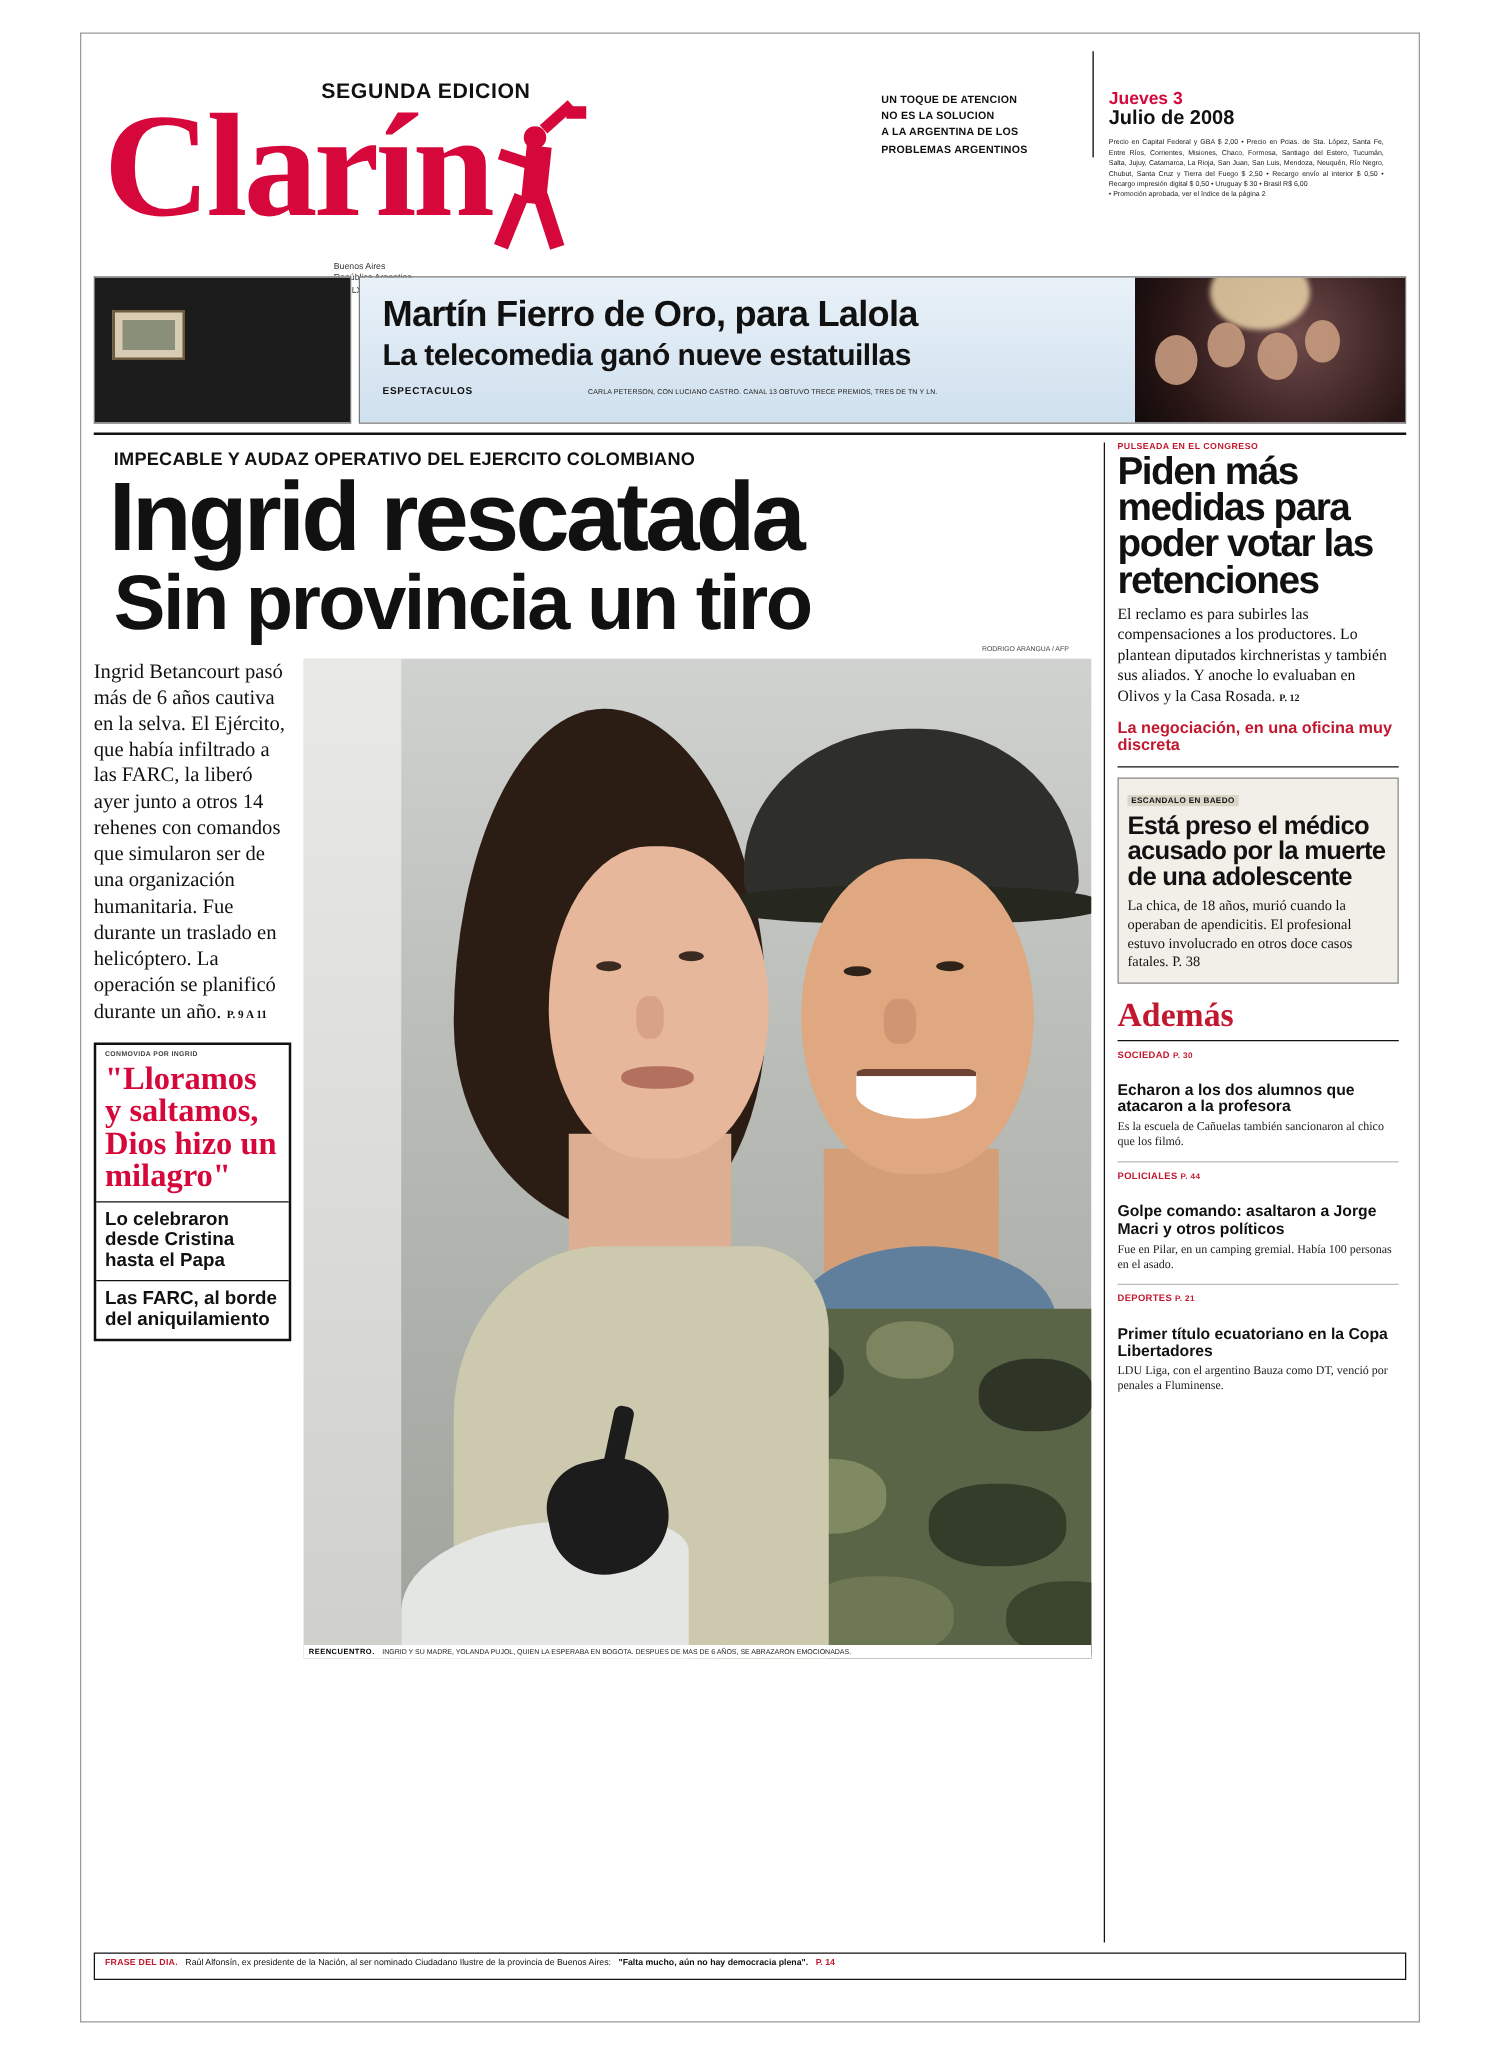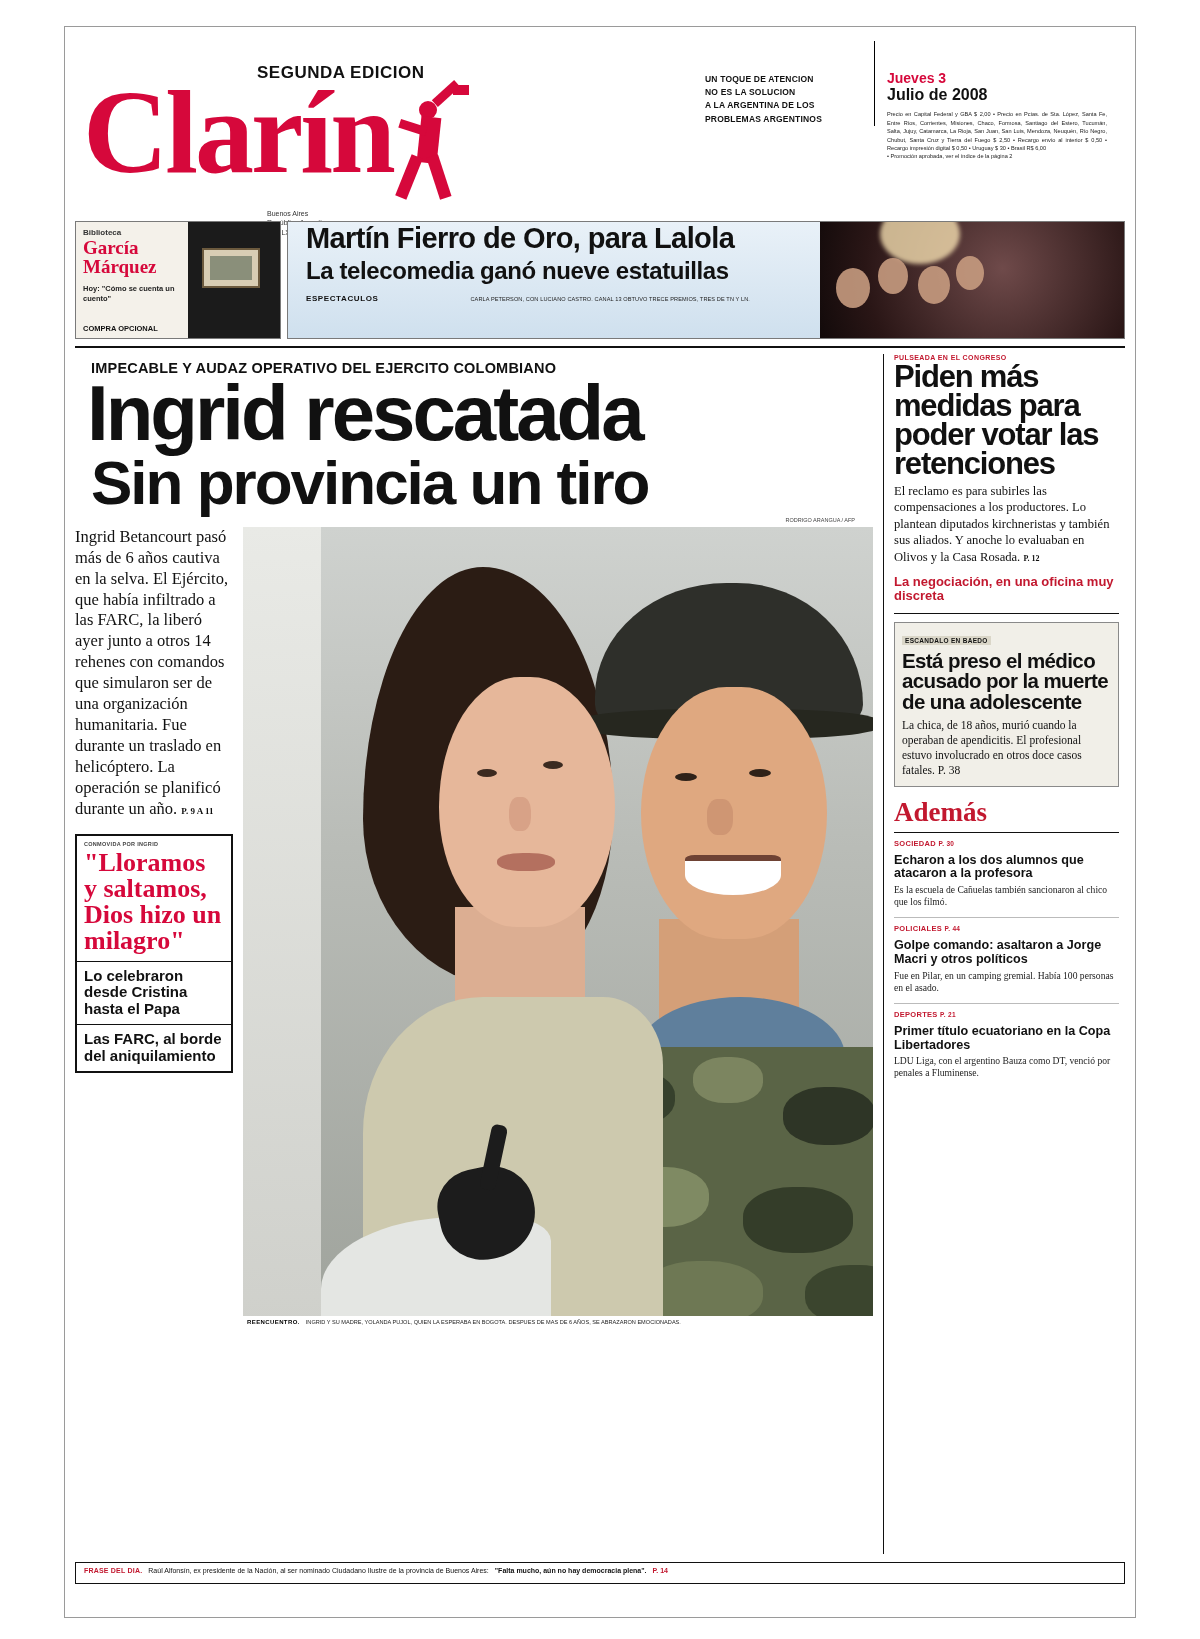--- a/index.html
+++ b/index.html
@@ -143,21 +143,21 @@
   .promo-img .frame:after {
     content: ""; position: absolute; left: 6px; top: 6px; right: 6px; bottom: 6px;
     background: #8a8f7a;
   }
 
   .ad-box {
     flex: 1; border: 1px solid #7a7a7a; position: relative; overflow: hidden;
     background: linear-gradient(180deg, #e9f1f8 0%, #cfe0ee 100%);
     display: flex;
   }
-  .ad-text { width: 532px; padding: 2px 0 0 18px; }
+  .ad-text { width: 620px; padding: 16px 0 0 18px; }
   .ad-title {
     font-family: "Liberation Sans", sans-serif;
     font-weight: bold; font-size: 29px; line-height: 1.02; color: #111;
     letter-spacing: -0.6px;
   }
   .ad-sub {
     font-weight: bold; font-size: 24px; line-height: 1.05; color: #111;
     margin-top: 4px; letter-spacing: -0.4px;
   }
   .ad-foot { display: flex; align-items: baseline; margin-top: 11px; }
@@ -361,21 +361,21 @@
     font-family: "Liberation Serif", serif;
     font-weight: bold; font-size: 27px; color: #c2182f; margin-top: 10px;
   }
   .ademas-rule { border-top: 1px solid #111; margin: 4px 0 6px 0; }
   .ad-item { margin-bottom: 9px; }
   .ad-item .sec {
     font-size: 7.5px; font-weight: bold; color: #c2182f; letter-spacing: .3px;
   }
   .ad-item .sec .pg { color: #c2182f; font-size: 6.5px; }
   .ad-item .ttl {
-    font-weight: bold; font-size: 12.6px; line-height: 1.08; margin-top: 6px; color: #111;
+    font-weight: bold; font-size: 12.6px; line-height: 1.08; margin-top: 18px; color: #111;
   }
   .ad-item .txt {
     font-family: "Liberation Serif", serif;
     font-size: 9.6px; line-height: 1.27; margin-top: 3px; color: #222;
   }
   .ad-item-rule { border-top: 1px solid #bbb; margin: 6px 0; }
 
   
   .footer {
     border: 1px solid #111; margin-top: 8px; padding: 4px 8px;
@@ -418,27 +418,20 @@
     <div class="mh-right">
       <div class="mh-date-day">Jueves 3</div>
       <div class="mh-date-rest">Julio de 2008</div>
       <div class="mh-prices">Precio en Capital Federal y GBA $ 2,00 • Precio en Pcias. de Sta. López, Santa Fe, Entre Ríos, Corrientes, Misiones, Chaco, Formosa, Santiago del Estero, Tucumán, Salta, Jujuy, Catamarca, La Rioja, San Juan, San Luis, Mendoza, Neuquén, Río Negro, Chubut, Santa Cruz y Tierra del Fuego $ 2,50 • Recargo envío al interior $ 0,50 • Recargo impresión digital $ 0,50 • Uruguay $ 30 • Brasil R$ 6,00</div>
       <div class="mh-prices note">• Promoción aprobada, ver el índice de la página 2</div>
     </div>
   </div>
 
   <div class="banner-row">
     <div class="promo-box">
-      <div class="promo-text">
-        <div class="promo-kicker">Biblioteca</div>
-        <div class="promo-title" style="white-space:pre-line">García
-Márquez</div>
-        <div class="promo-sub">Hoy: "Cómo se cuenta un cuento"</div>
-        <div class="promo-foot">COMPRA OPCIONAL</div>
-      </div>
       <div class="promo-img">
         <span class="frame"></span>
       </div>
     </div>
 
     <div class="ad-box">
       <div class="ad-text">
         <div class="ad-title">Martín Fierro de Oro, para Lalola</div>
         <div class="ad-sub">La telecomedia ganó nueve estatuillas</div>
         <div class="ad-foot">

